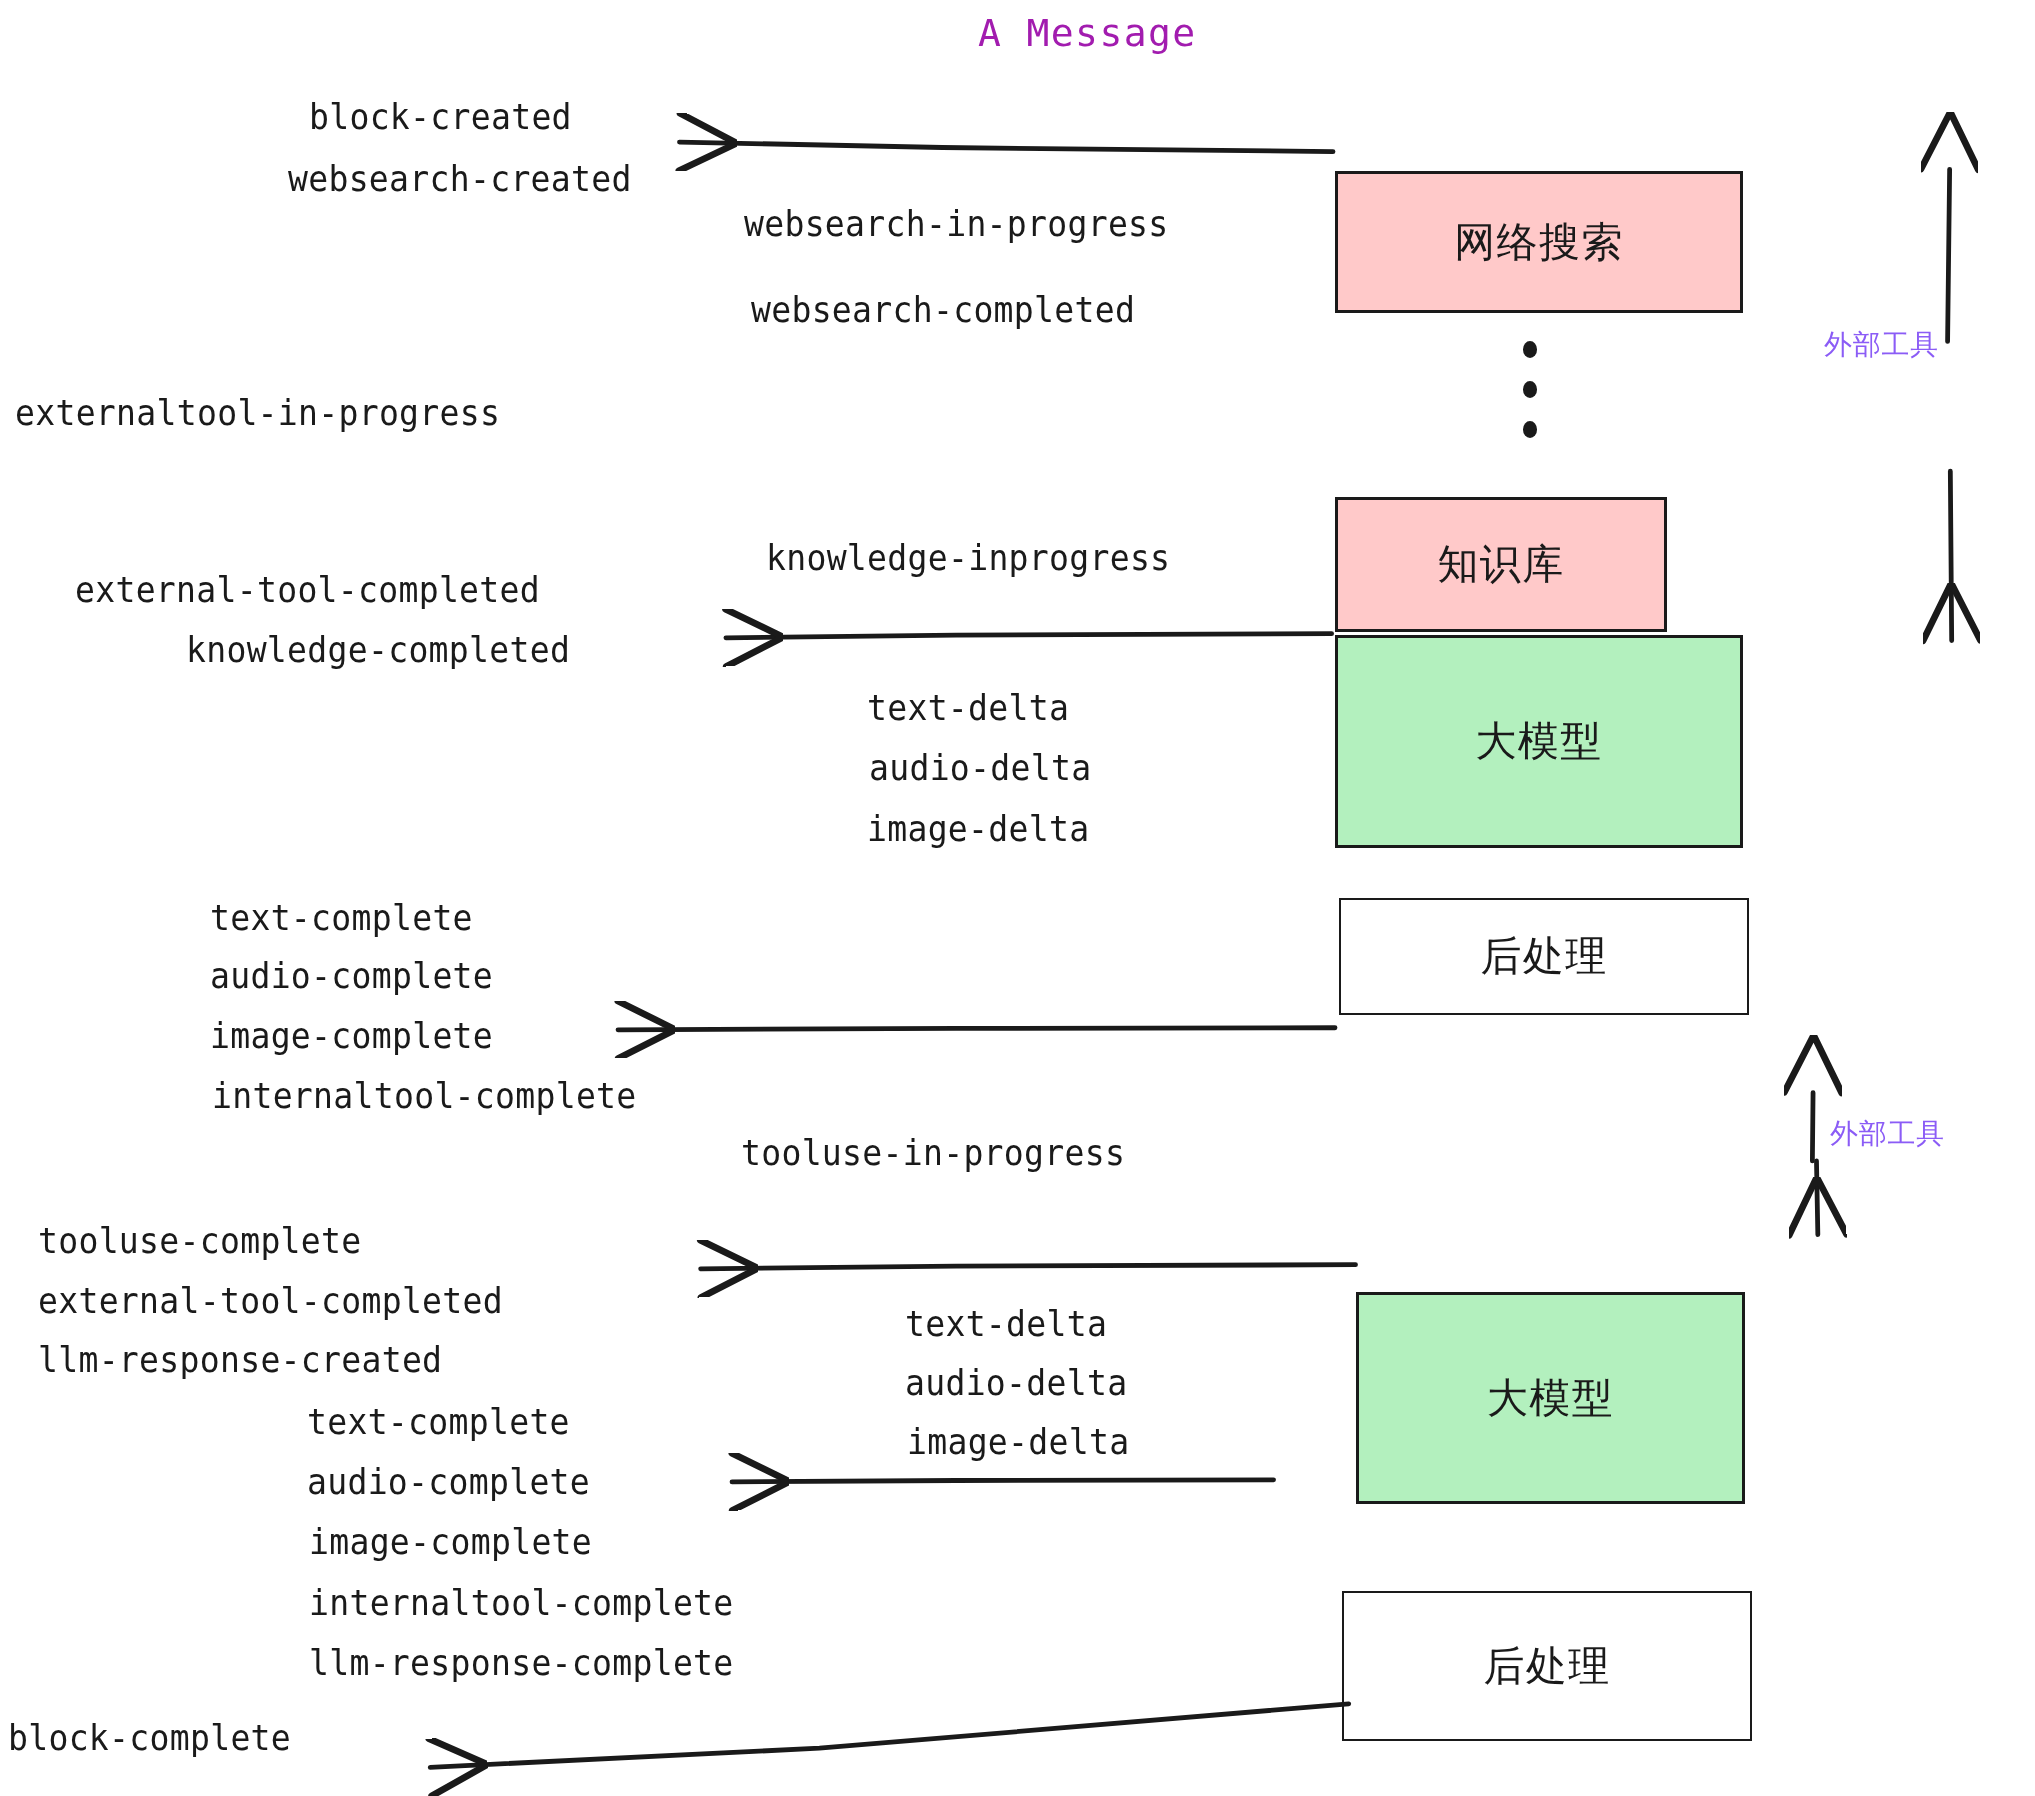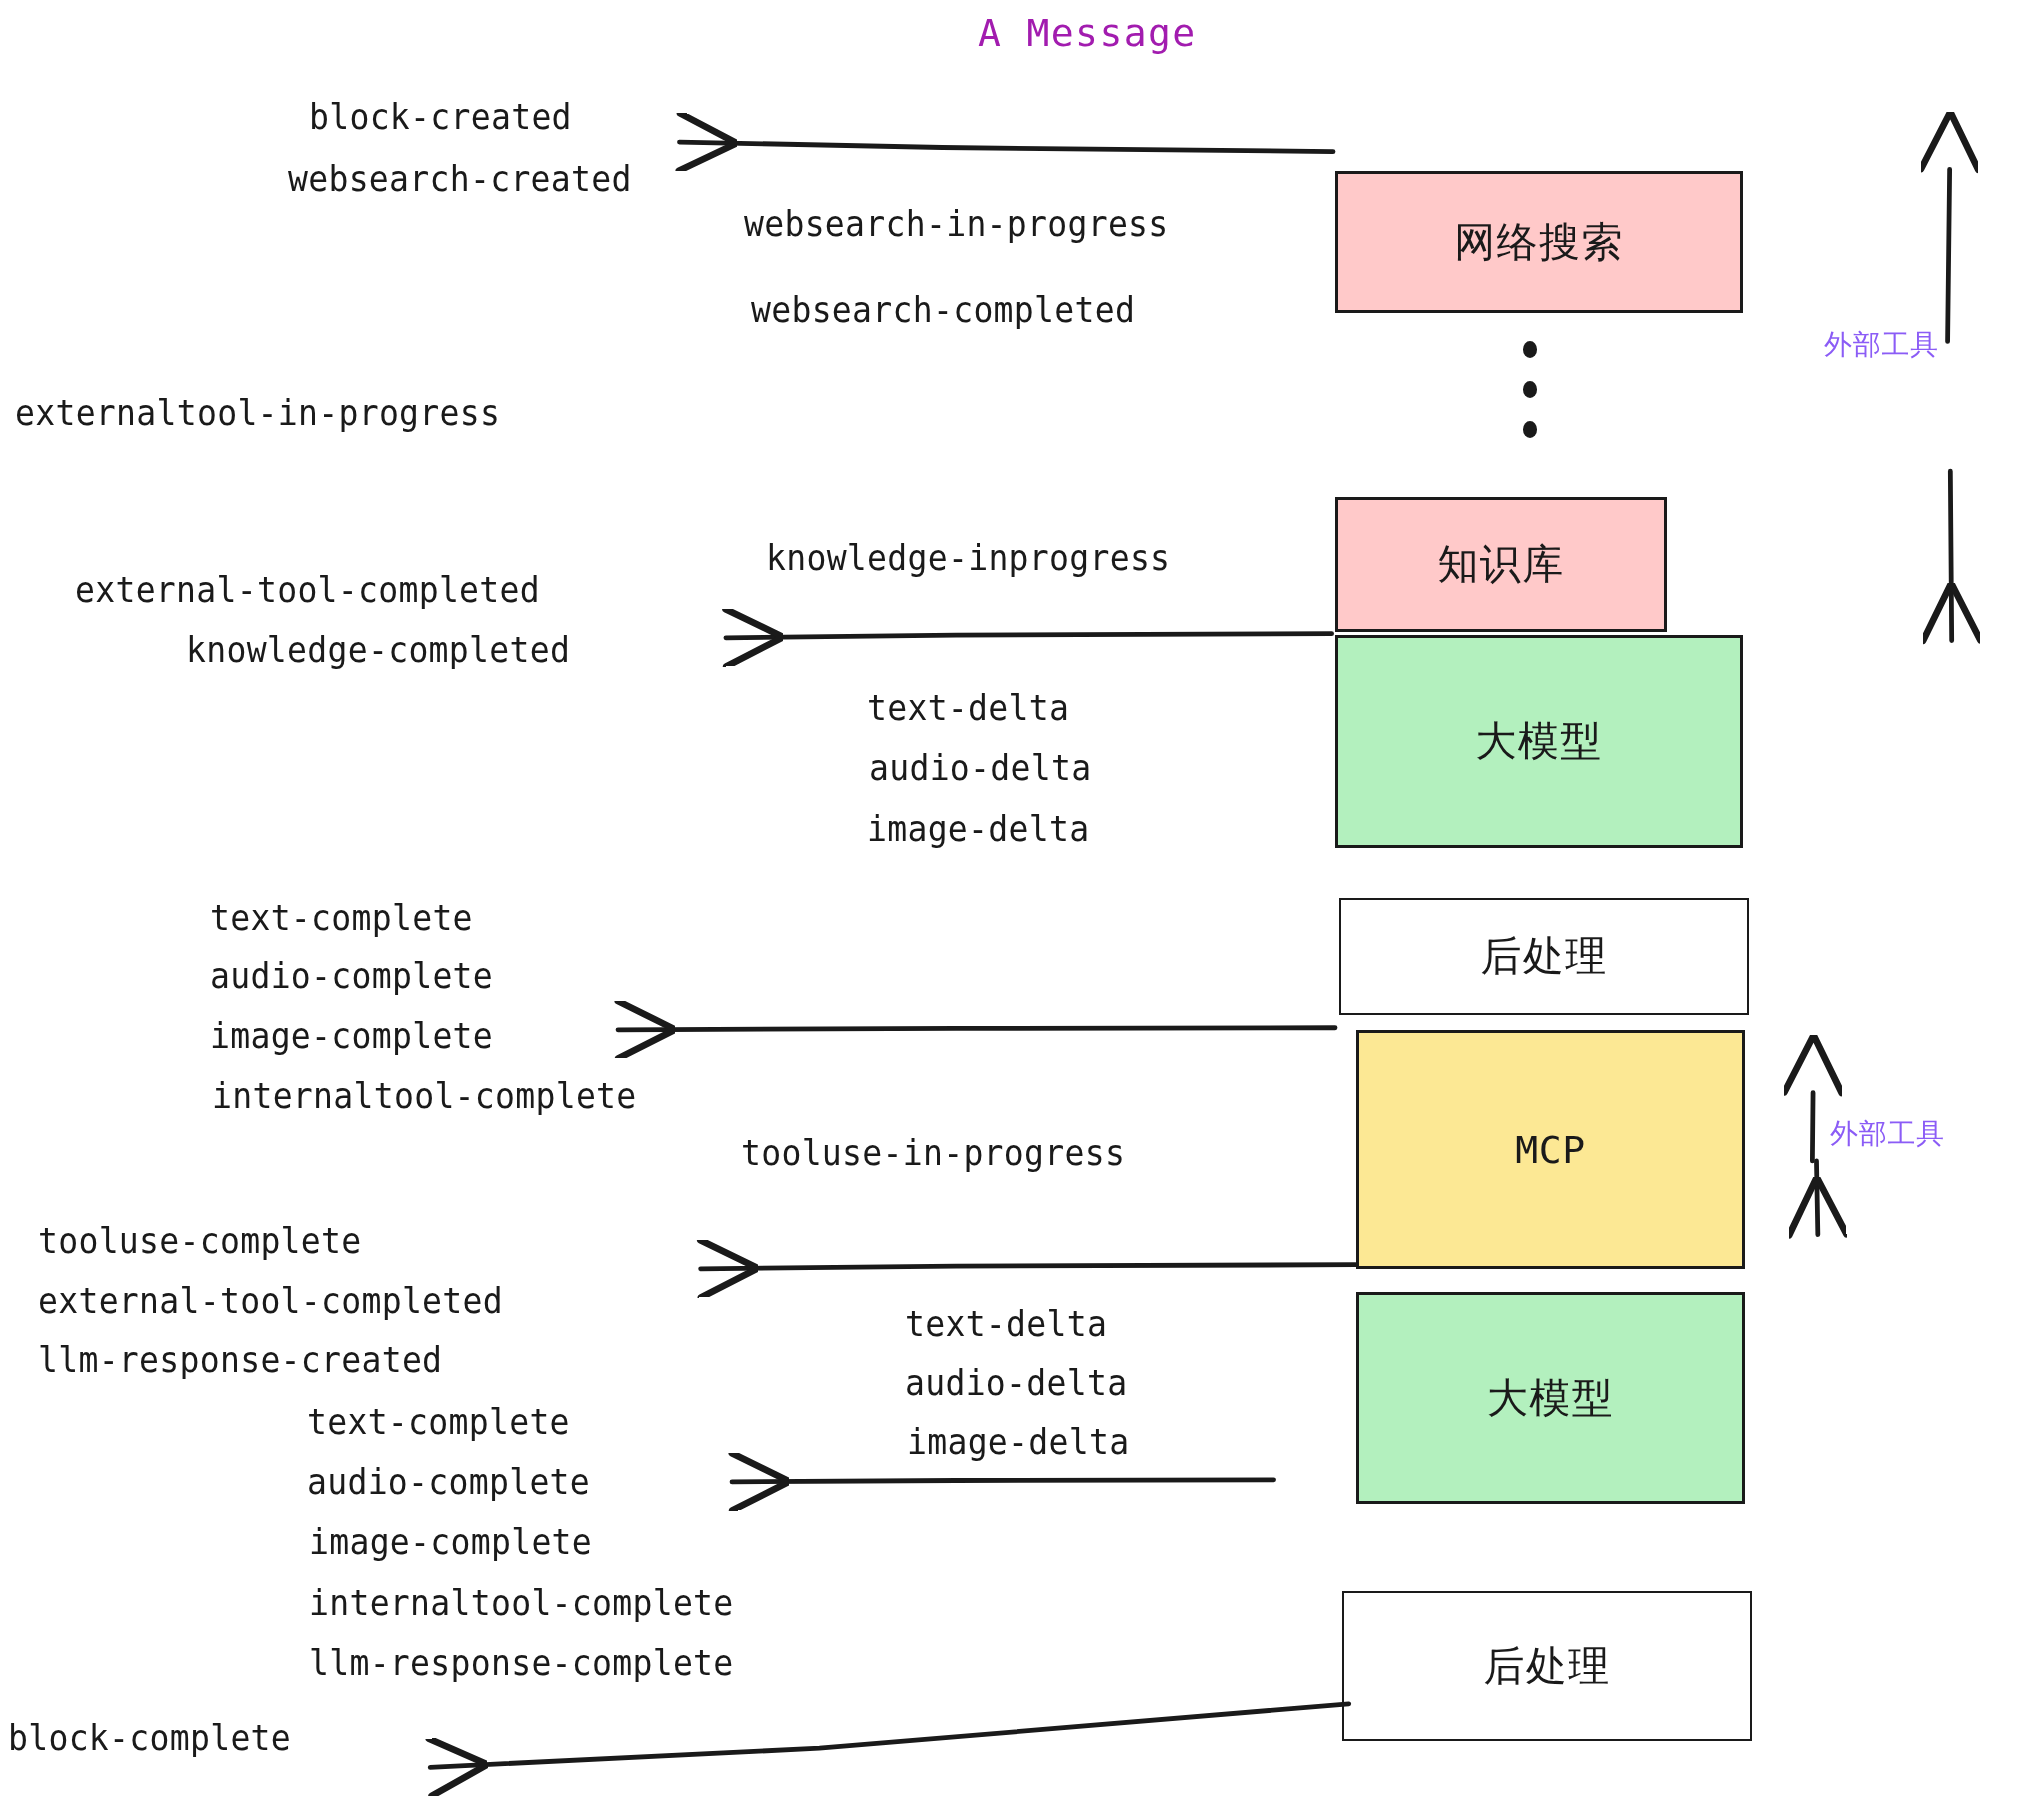--- a/index.html
+++ b/index.html
@@ -90,23 +90,20 @@
   </div>
 
   <div class="box" style="left:1335px; top:635px; width:408px; height:213px; background:#B3F0BE;">
     <span>大模型</span>
   </div>
 
   <div class="box" style="left:1339px; top:898px; width:410px; height:117px; background:#FFFFFF; border-width:2.7px;">
     <span>后处理</span>
   </div>
 
-  <div class="box mcp" style="left:1356px; top:1030px; width:389px; height:239px; background:#FCE894;">
-    <span>MCP</span>
-  </div>
 
   <div class="box" style="left:1356px; top:1292px; width:389px; height:212px; background:#B3F0BE;">
     <span>大模型</span>
   </div>
 
   <div class="box" style="left:1342px; top:1591px; width:410px; height:150px; background:#FFFFFF; border-width:2.7px;">
     <span>后处理</span>
   </div>
 
   <div class="dots" style="left:1523px; top:341px;">

